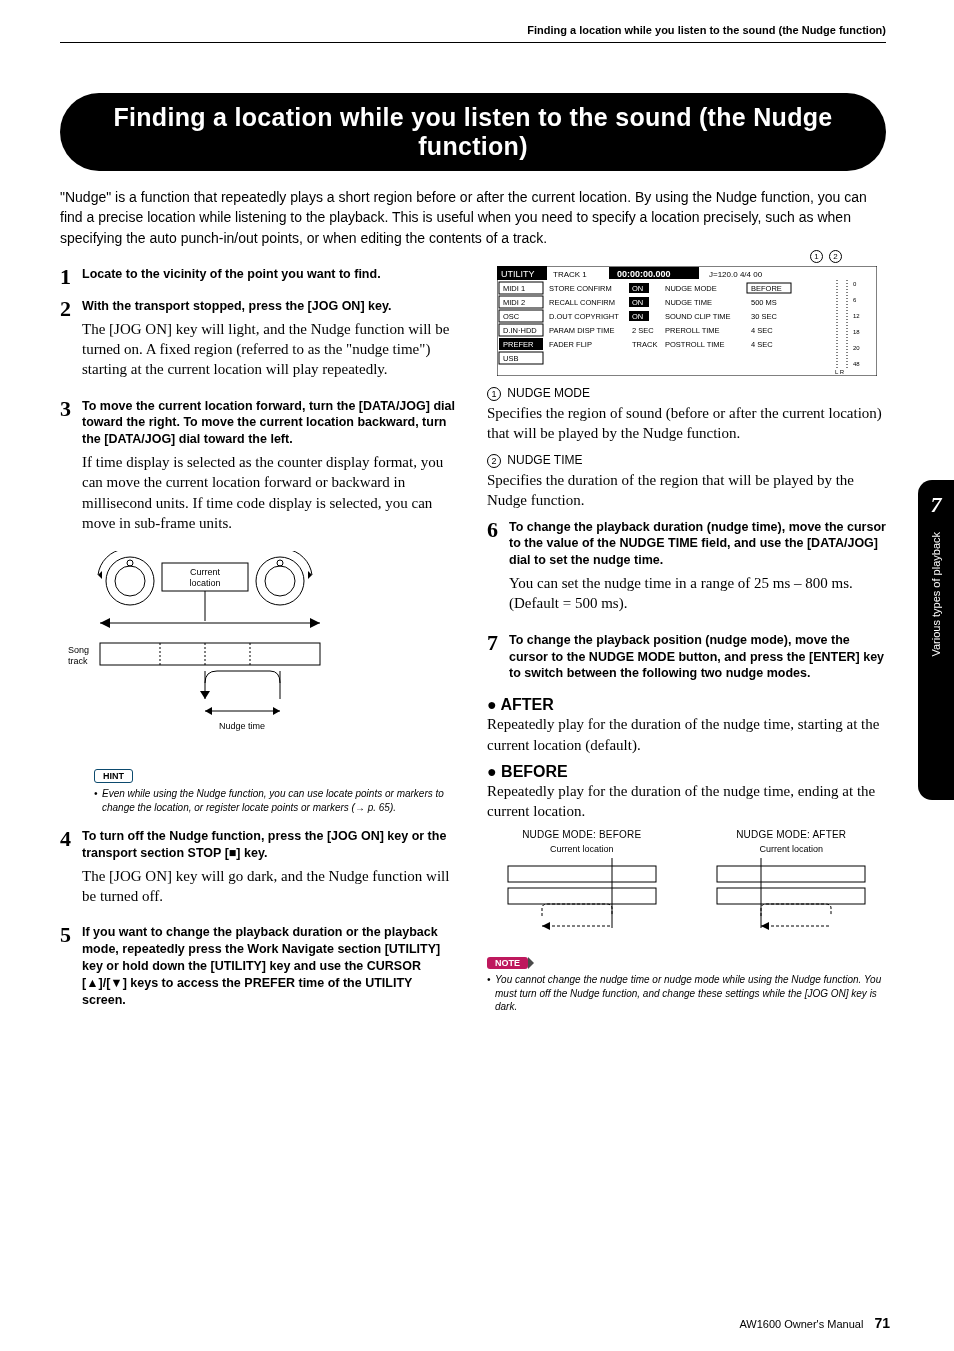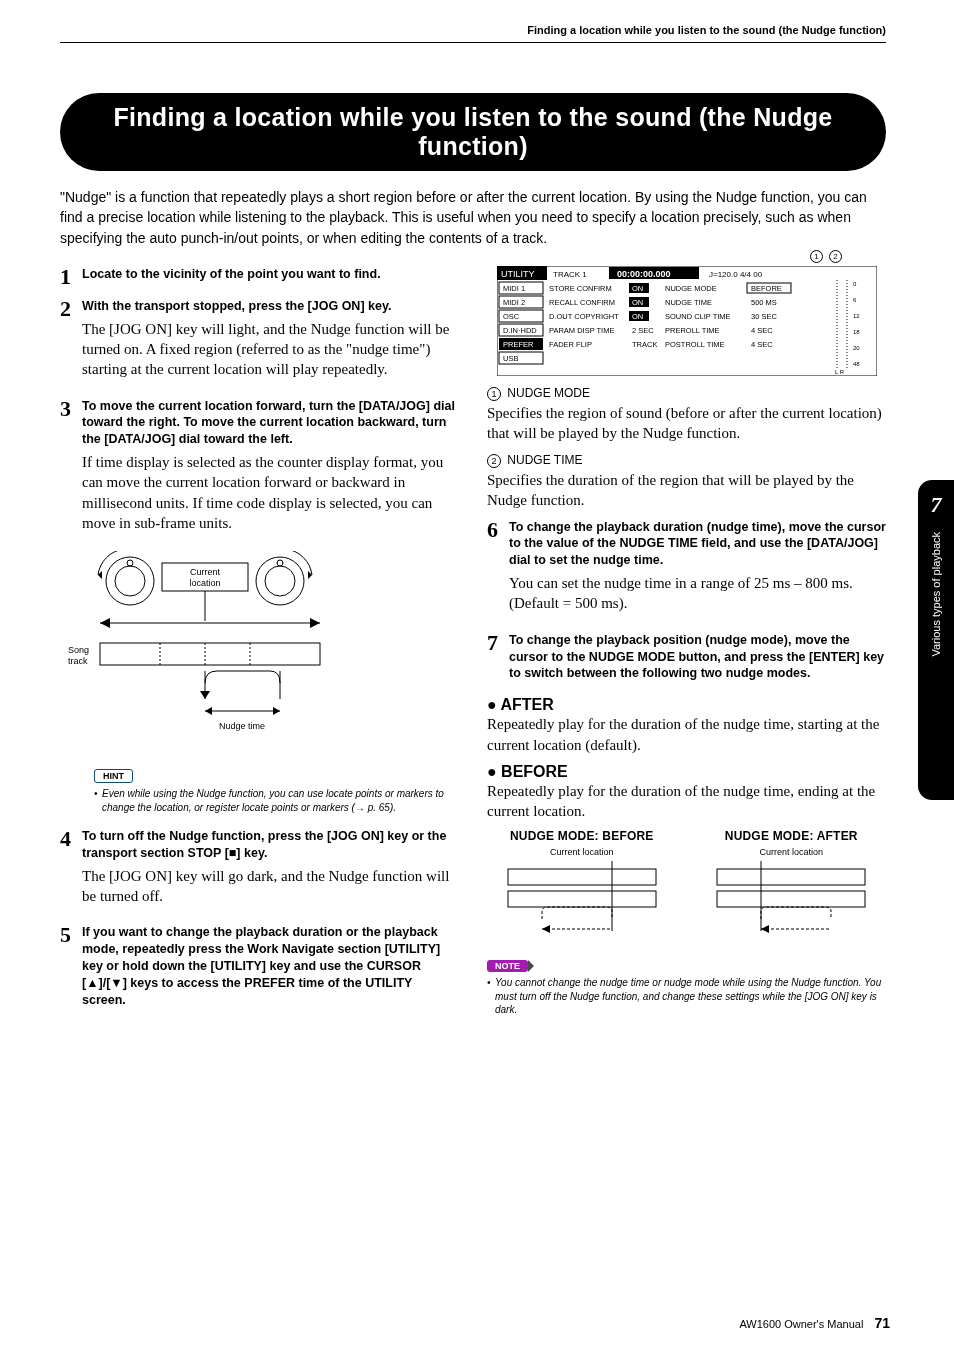--- a/index.html
+++ b/index.html
@@ -87,21 +87,21 @@
     display: inline-block;
     border: 1px solid #0c4a6e;
     font-size: 9px;
     font-weight: bold;
     padding: 1px 8px;
     border-radius: 3px;
     margin-bottom: 4px;
   }
   .note-label {
     display: inline-block;
-    background: #a21caf;
+    background: #be185d;
     color: #fff;
     font-size: 9px;
     font-weight: bold;
     padding: 1px 8px 1px 8px;
     border-radius: 3px;
     margin-bottom: 4px;
     position: relative;
   }
   .note-label::after{
     content:"";
@@ -147,22 +147,22 @@
     margin-top: 6px;
   }
   .bullet-head::before { content: "● "; }
   .mode-row {
     display: flex;
     gap: 20px;
     margin: 8px 0 10px 0;
   }
   .mode-col { flex: 1; text-align: center; }
   .mode-title {
-    font-size: 12px;
-    font-weight: bold;
+    font-size: 10px;
+    font-weight: normal;
     margin-bottom: 4px;
     letter-spacing: 0.2px;
   }
   .mode-cap {
     font-size: 9px;
     margin-bottom: 4px;
   }
   .side-tab {
     position: absolute;
     right: 0;

